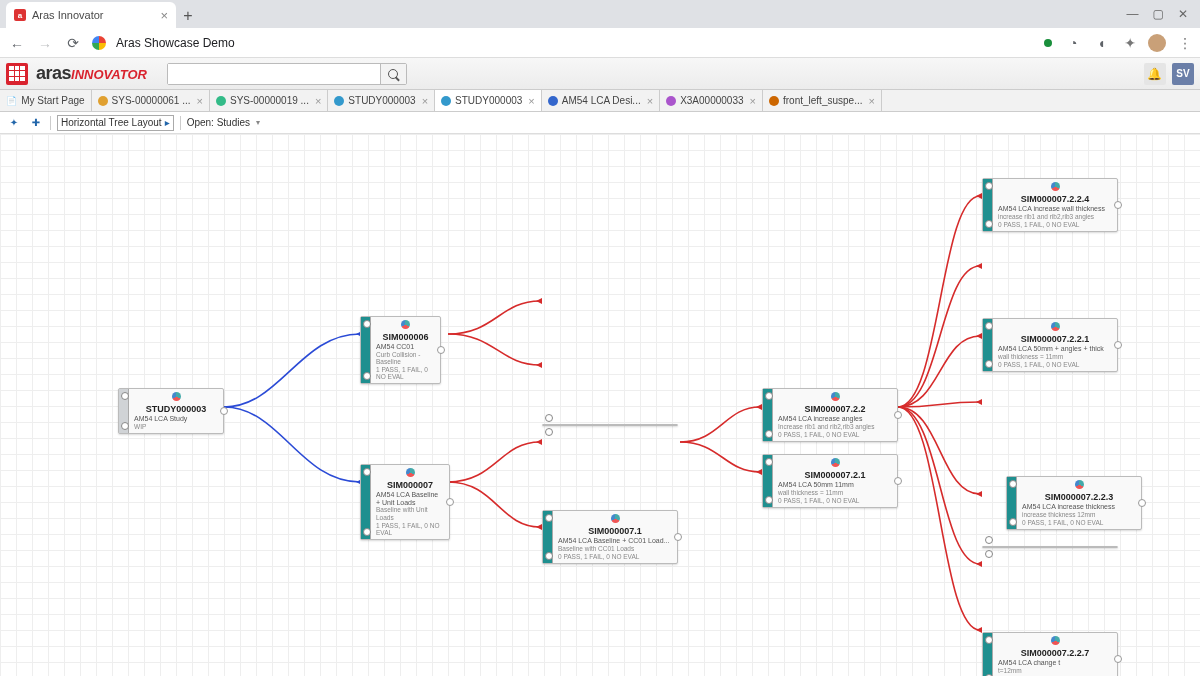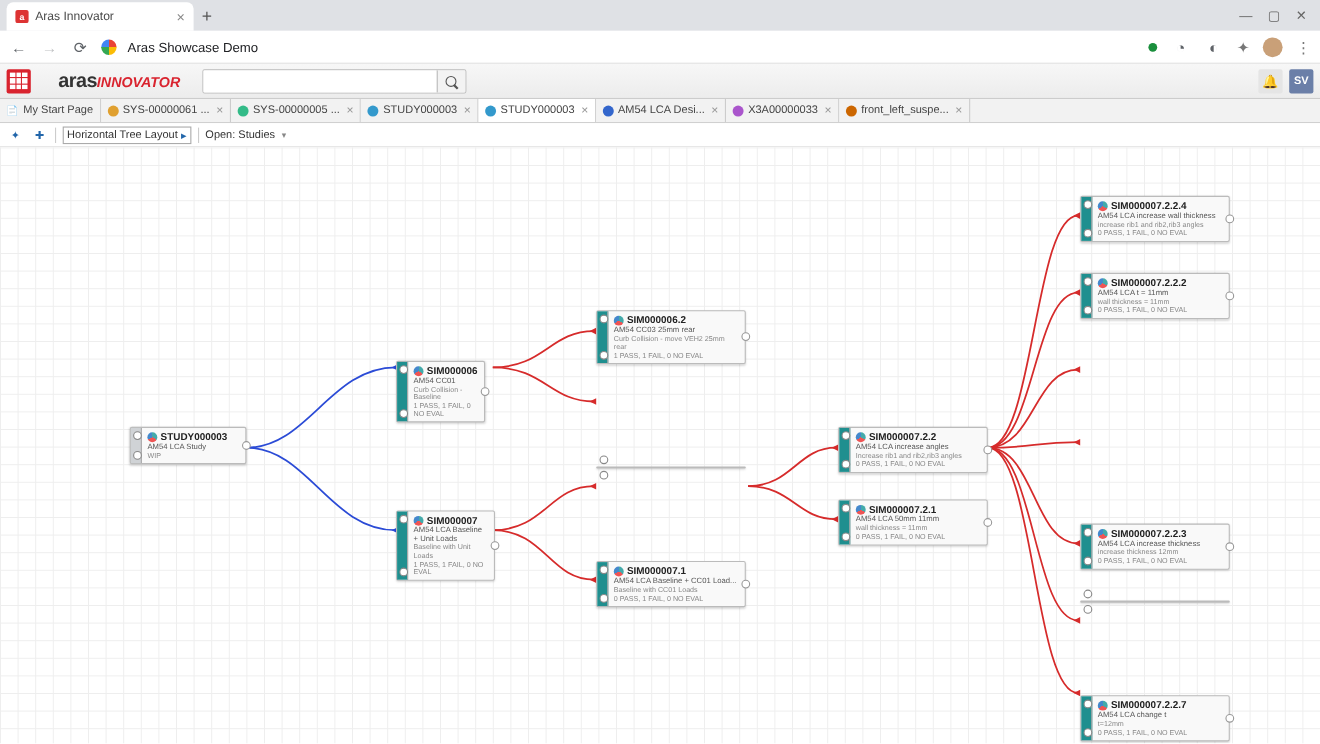--- a/index.html
+++ b/index.html
@@ -21,21 +21,21 @@
   .ext-dot { width:8px; height:8px; border-radius:50%; background:#1a8f3c; }
   .puzzle { font-size:14px; color:#777; }
   .avatar { width:18px; height:18px; border-radius:50%; background:#c9a078; }
   .kebab { color:#777; font-size:14px; }
 
   
   .app-header { height:32px; background:linear-gradient(#f7f7f7,#ececec); border-bottom:1px solid #ccc; display:flex; align-items:center; padding:0 6px; gap:8px; }
   .logo-box { width:22px; height:22px; background:#d9232e; border-radius:2px; display:grid; grid-template-columns:repeat(3,1fr); grid-template-rows:repeat(3,1fr); gap:1px; padding:3px; }
   .logo-box div { background:#fff; }
   .logo-text { font-weight:bold; font-size:18px; letter-spacing:-0.5px; }
-  .logo-text .a { color:#333;margin-left:17px; }
+  .logo-text .a { color:#333; }
   .logo-text .inn { color:#d9232e; font-style:italic; font-size:13px; letter-spacing:0; font-weight:600; }
   .search-box { margin-left:12px; width:240px; height:22px; border:1px solid #bbb; background:#fff; display:flex; border-radius:2px; }
   .search-input { flex:1; border:none; padding:0 6px; font-size:11px; outline:none; }
   .search-btn { width:26px; border-left:1px solid #bbb; background:#f3f3f3; display:flex; align-items:center; justify-content:center; }
   .hdr-right { margin-left:auto; display:flex; gap:6px; align-items:center; }
   .notif { width:22px; height:22px; background:#e5e5e5; border-radius:2px; display:flex; align-items:center; justify-content:center; font-size:12px; }
   .user-badge { width:22px; height:22px; background:#6b7fa8; color:#fff; display:flex; align-items:center; justify-content:center; font-size:10px; font-weight:bold; border-radius:2px; }
 
   
   .app-tabs { height:22px; background:#f2f2f2; border-bottom:1px solid #ccc; display:flex; align-items:stretch; overflow:hidden; }
@@ -58,21 +58,21 @@
     background-size:16px 16px;
   }
   svg.edges { position:absolute; inset:0; width:100%; height:100%; pointer-events:none; }
 
   .node { position:absolute; width:136px; background:#f9f9f9; border:1px solid #bbb; border-radius:2px; display:flex; box-shadow:0 1px 2px rgba(0,0,0,.15); }
   .node .stripe { width:10px; background:#1f8f8f; border-right:1px solid #aaa; position:relative; }
   .node .stripe::before, .node .stripe::after { content:""; position:absolute; left:2px; width:6px; height:6px; border-radius:50%; background:#fff; border:1px solid #888; }
   .node .stripe::before { top:3px; }
   .node .stripe::after { bottom:3px; }
   .node .body { flex:1; padding:3px 5px 3px 5px; position:relative; }
-  .node .title { font-size:9px; font-weight:bold; color:#222; display:flex; align-items:center; gap:3px; }
+  .node .title { font-size:9px; font-weight:bold; color:#222; display:flex; align-items:center; gap:3px;flex-direction:column; }
   .node .ico { width:9px; height:9px; border-radius:50%; background:conic-gradient(#4aa 0 120deg,#e55 120deg 240deg,#48c 240deg 360deg); flex-shrink:0; }
   .node .sub { font-size:7px; color:#555; line-height:1.1; margin-top:1px; }
   .node .det { font-size:6.5px; color:#888; line-height:1.1; }
   .node .status { font-size:6.5px; color:#888; margin-top:1px; }
   .node .port-r { position:absolute; right:-5px; top:50%; width:8px; height:8px; border:1px solid #999; background:#fff; border-radius:50%; transform:translateY(-50%); }
   .node.study .stripe { background:#d0d3d6; }
 
   .mag-ico { width:10px;height:10px;border:1.5px solid #555;border-radius:50%;position:relative;}
   .mag-ico::after{content:"";position:absolute;width:5px;height:1.5px;background:#555;transform:rotate(45deg);bottom:-2px;right:-3px;}
 </style>
@@ -141,21 +141,21 @@
       <span style="font-size: 9px;">📄</span>
       <span>My Start Page</span>
     </div>
     <div class="app-tab">
       <span class="tab-ico" style="background: rgb(224, 160, 48);"></span>
       <span>SYS-00000061 ...</span>
       <span class="tab-x">×</span>
     </div>
     <div class="app-tab">
       <span class="tab-ico" style="background: rgb(51, 187, 136);"></span>
-      <span>SYS-00000005 ...</span>
+      <span>SYS-00000019 ...</span>
       <span class="tab-x">×</span>
     </div>
     <div class="app-tab">
       <span class="tab-ico" style="background: rgb(51, 153, 204);"></span>
       <span>STUDY000003</span>
       <span class="tab-x">×</span>
     </div>
     <div class="app-tab active">
       <span class="tab-ico" style="background: rgb(51, 153, 204);"></span>
       <span>STUDY000003</span>
@@ -243,21 +243,21 @@
       <div class="title">
           <span class="ico"></span>
           <span>STUDY000003</span>
         </div>
       <div class="sub">AM54 LCA Study</div>
       <div class="det">WIP</div>
       <span class="port-r"></span>
     </div>
   </div>
 
-  <div class="node" style="left:360px;top:194px;width:81px">
+  <div class="node" style="left:360px;top:182px;width:81px">
     <div class="stripe"></div>
       <div class="body">
       <div class="title">
           <span class="ico"></span>
           <span>SIM000006</span>
         </div>
       <div class="sub">AM54 CC01</div>
       <div class="det">Curb Collision - Baseline</div>
       <div class="status">1 PASS, 1 FAIL, 0 NO EVAL</div>
       <span class="port-r"></span>
@@ -270,33 +270,20 @@
           <span class="ico"></span>
           <span>SIM000007</span>
         </div>
       <div class="sub">AM54 LCA Baseline + Unit Loads</div>
       <div class="det">Baseline with Unit Loads</div>
       <div class="status">1 PASS, 1 FAIL, 0 NO EVAL</div>
       <span class="port-r"></span>
       </div>
   </div>
 
-  <div class="node" style="left:542px;top:148px">
-      <div class="stripe"></div>
-      <div class="body">
-    <div class="title">
-          <span class="ico"></span>
-          <span>SIM000006.2</span>
-        </div>
-    <div class="sub">AM54 CC03 25mm rear</div>
-    <div class="det">Curb Collision - move VEH2 25mm rear</div>
-    <div class="status">1 PASS, 1 FAIL, 0 NO EVAL</div>
-    <span class="port-r"></span>
-      </div>
-    </div>
   <div class="node" style="left:542px;top:290px">
       <div class="stripe"></div>
     </div>
   <div class="node" style="left:542px;top:376px">
       <div class="stripe"></div>
       <div class="body">
     <div class="title">
           <span class="ico"></span>
           <span>SIM000007.1</span>
         </div>
@@ -340,34 +327,34 @@
     <div class="title">
           <span class="ico"></span>
           <span>SIM000007.2.2.4</span>
         </div>
     <div class="sub">AM54 LCA increase wall thickness</div>
     <div class="det">increase rib1 and rib2,rib3 angles</div>
     <div class="status">0 PASS, 1 FAIL, 0 NO EVAL</div>
     <span class="port-r"></span>
       </div>
     </div>
-  <div class="node" style="left:982px;top:114px">
-      <div class="stripe"></div>
-      <div class="body">
-    <div class="title">
-          <span class="ico"></span>
-          <span>SIM000007.2.2.2</span>
-        </div>
-    <div class="sub">AM54 LCA t = 11mm</div>
+  <div class="node" style="left:982px;top:184px">
+      <div class="stripe"></div>
+      <div class="body">
+    <div class="title">
+          <span class="ico"></span>
+          <span>SIM000007.2.2.1</span>
+        </div>
+    <div class="sub">AM54 LCA 50mm + angles + thick</div>
     <div class="det">wall thickness = 11mm</div>
     <div class="status">0 PASS, 1 FAIL, 0 NO EVAL</div>
     <span class="port-r"></span>
       </div>
     </div>
-  <div class="node" style="left:982px;top:342px">
+  <div class="node" style="left:1006px;top:342px">
       <div class="stripe"></div>
       <div class="body">
     <div class="title">
           <span class="ico"></span>
           <span>SIM000007.2.2.3</span>
         </div>
     <div class="sub">AM54 LCA increase thickness</div>
     <div class="det">increase thickness 12mm</div>
     <div class="status">0 PASS, 1 FAIL, 0 NO EVAL</div>
     <span class="port-r"></span>

